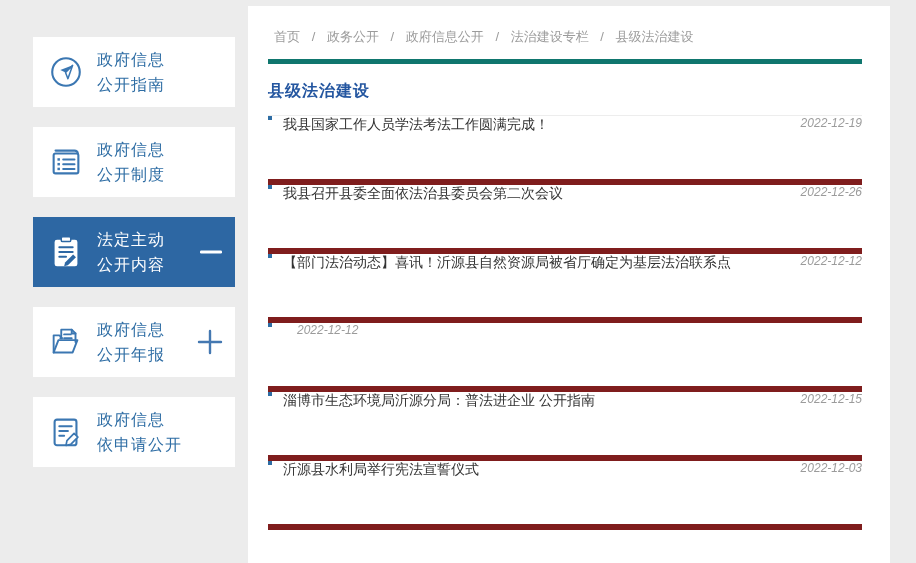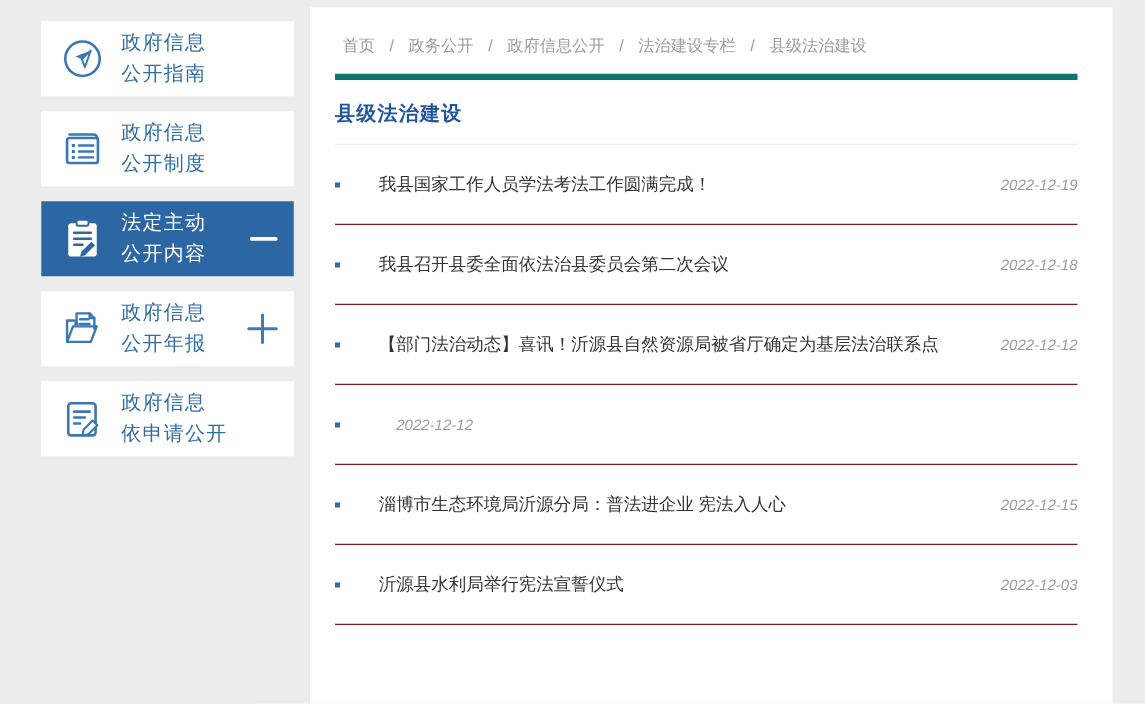--- a/index.html
+++ b/index.html
@@ -4,22 +4,22 @@
 <style>
   html,body{margin:0;padding:0;}
   body{
     width:916px;height:563px;position:relative;overflow:hidden;
     background:#ececec;
     font-family:"Liberation Sans","DejaVu Sans",sans-serif;
   }
   
   .sidebar{position:absolute;left:33px;top:17px;width:202px;}
   .side-item{
-    height:60px;margin-bottom:12px;background:#ffffff;
-    display:flex;align-items:center;position:relative;cursor:pointer;
+    height:70px;margin-bottom:12px;background:#ffffff;
+    display:flex;align-items:center;position:relative;cursor:pointer;margin-top:20px;
   }
   .side-item .icon-box{width:42px;height:42px;margin-left:12px;flex:0 0 42px;
     display:flex;align-items:center;justify-content:center;}
   .side-item .label{margin-left:10px;font-size:16px;line-height:25px;color:#2e6da4;letter-spacing:1px;}
   .side-item.active{background:#2d67a3;}
   .side-item.active .label{color:#ffffff;}
   .toggle{position:absolute;right:12px;top:50%;transform:translateY(-50%);}
   
   .main{
     position:absolute;left:248px;top:6px;width:642px;height:557px;
@@ -31,22 +31,22 @@
     font-size:13px;color:#9b9b9b;
   }
   .breadcrumb .crumb{color:#9b9b9b;cursor:pointer;}
   .breadcrumb .sep{margin:0 8px;color:#9b9b9b;}
   .section-title{
     margin:0 28px 0 20px;padding:17px 0 13px 0;
     border-bottom:1px solid #ededed;
     font-size:16px;font-weight:bold;color:#2456a0;letter-spacing:1px;
   }
   .article-row{
-    margin:0 28px 0 20px;height:63px;border-bottom:1px solid #7f1d1d;
-    display:flex;align-items:center;gap:20px;
+    margin:0 28px 0 20px;height:63px;border-bottom:6px solid #7f1d1d;
+    display:flex;align-items:flex-start;
   }
   .bullet{width:4px;height:4px;background:#2e6da4;flex:0 0 4px;margin-right:11px;}
   .article-title{flex:1;font-size:14px;color:#333333;cursor:pointer;
     white-space:nowrap;overflow:hidden;text-overflow:ellipsis;}
   .article-date{font-size:12px;color:#9b9b9b;margin-left:14px;flex:0 0 auto;font-style:italic;}
   svg{display:block;}
 </style>
 </head>
 <body>
 
@@ -143,37 +143,37 @@
 
   <div class="article-row">
     <span class="bullet"></span>
     <span class="article-title">我县国家工作人员学法考法工作圆满完成！</span>
     <span class="article-date">2022-12-19</span>
   </div>
 
   <div class="article-row">
     <span class="bullet"></span>
     <span class="article-title">我县召开县委全面依法治县委员会第二次会议</span>
-    <span class="article-date">2022-12-18</span>
+    <span class="article-date">2022-12-26</span>
   </div>
 
   <div class="article-row">
     <span class="bullet"></span>
     <span class="article-title">【部门法治动态】喜讯！沂源县自然资源局被省厅确定为基层法治联系点</span>
     <span class="article-date">2022-12-12</span>
   </div>
 
   <div class="article-row">
     <span class="bullet"></span>
     <span class="article-date">2022-12-12</span>
   </div>
 
   <div class="article-row">
     <span class="bullet"></span>
-    <span class="article-title">淄博市生态环境局沂源分局：普法进企业 宪法入人心</span>
+    <span class="article-title">淄博市生态环境局沂源分局：普法进企业 公开指南</span>
     <span class="article-date">2022-12-15</span>
   </div>
 
 
   <div class="article-row">
     <span class="bullet"></span>
     <span class="article-title">沂源县水利局举行宪法宣誓仪式</span>
     <span class="article-date">2022-12-03</span>
   </div>
 

